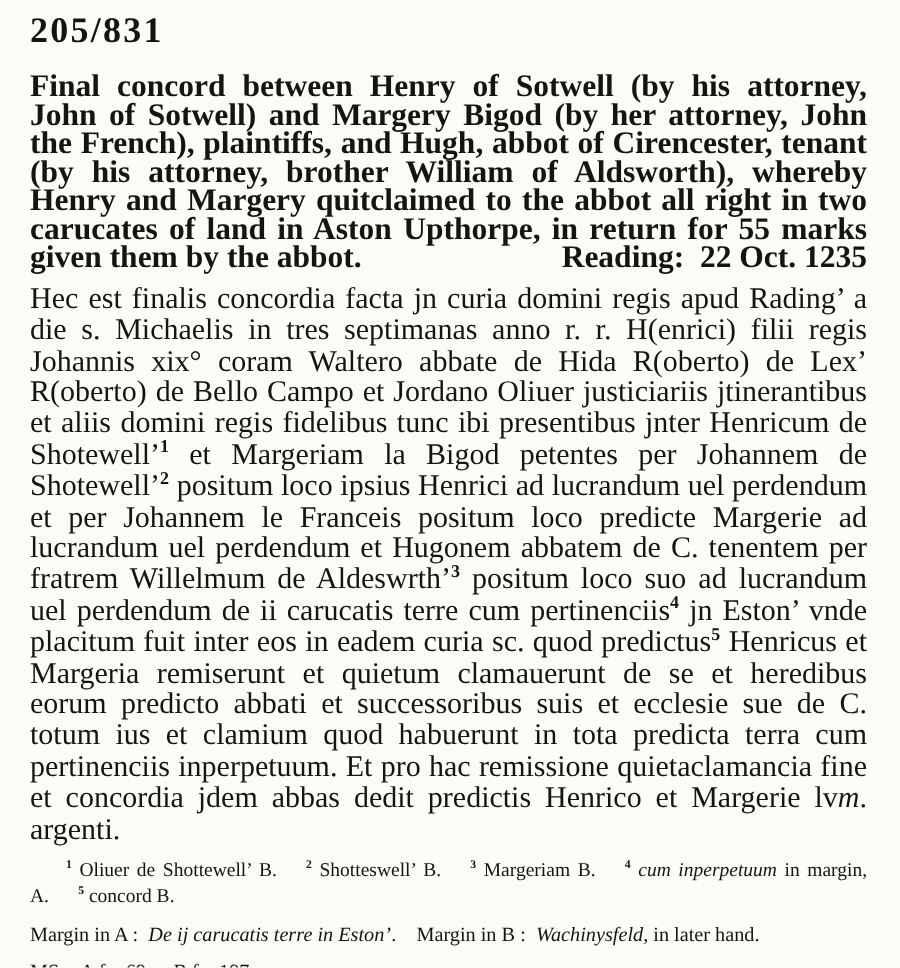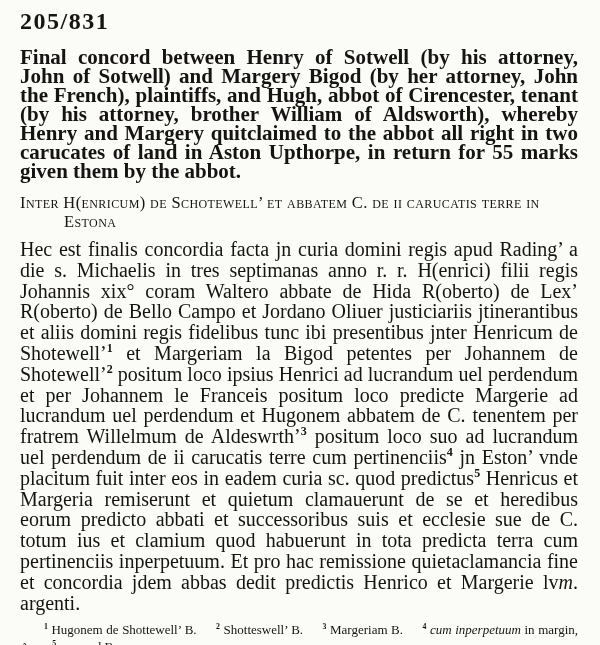--- a/index.html
+++ b/index.html
@@ -72,24 +72,25 @@
 </style>
 </head>
 <body>
 
 <div class="page">
 
   <p class="doc-number">205/831</p>
 
   <p class="headnote">
     <span>Final concord between Henry of Sotwell (by his attorney, John of Sotwell) and Margery Bigod (by her attorney, John the French), plaintiffs, and Hugh, abbot of Cirencester, tenant (by his attorney, brother William of Aldsworth), whereby Henry and Margery quitclaimed to the abbot all right in two carucates of land in Aston Upthorpe, in return for 55 marks given them by the abbot.</span>
+    <span class="dateline">Reading: 22 Oct. 1235</span>
   </p>
 
-  <h2 class="latin-heading">Inter H(enricum) de Schotewell’ et abbatem C. de ii carucatis terre in Estona</h2>
 
   <p class="body-text"><span>Hec est finalis concordia facta jn curia domini regis apud Rading’ a die s. Michaelis in tres septimanas anno r. r. H(enrici) filii regis Johannis xix° coram Waltero abbate de Hida R(oberto) de Lex’ R(oberto) de Bello Campo et Jordano Oliuer justiciariis jtinerantibus et aliis domini regis fidelibus tunc ibi presentibus jnter Henricum de Shotewell’</span><sup>1</sup><span> et Margeriam la Bigod petentes per Johannem de Shotewell’</span><sup>2</sup><span> positum loco ipsius Henrici ad lucrandum uel perdendum et per Johannem le Franceis positum loco predicte Margerie ad lucrandum uel perdendum et Hugonem abbatem de C. tenentem per fratrem Willelmum de Aldeswrth’</span><sup>3</sup><span> positum loco suo ad lucrandum uel perdendum de ii carucatis terre cum pertinenciis</span><sup>4</sup><span> jn Eston’ vnde placitum fuit inter eos in eadem curia sc. quod predictus</span><sup>5</sup><span> Henricus et Margeria remiserunt et quietum clamauerunt de se et heredibus eorum predicto abbati et successoribus suis et ecclesie sue de C. totum ius et clamium quod habuerunt in tota predicta terra cum pertinenciis inperpetuum. Et pro hac remissione quietaclamancia fine et concordia jdem abbas dedit predictis Henrico et Margerie lv</span><i>m</i><span>. argenti.</span></p>
 
-  <p class="footnotes"><sup>1</sup><span> Hugonem de Shottewell’ B.</span><span>  </span><sup>2</sup><span> Shotteswell’ B.</span><span>  </span><sup>3</sup><span> Margeriam B.</span><span>  </span><sup>4</sup><span> </span><i>cum inperpetuum</i><span> in margin, A.</span><span>  </span><sup>5</sup><span> concord B.</span></p>
+  <p class="footnotes"><sup>1</sup><span> Oliuer de Shottewell’ B.</span><span>  </span><sup>2</sup><span> Shotteswell’ B.</span><span>  </span><sup>3</sup><span> Margeriam B.</span><span>  </span><sup>4</sup><span> </span><i>cum inperpetuum</i><span> in margin, A.</span><span>  </span><sup>5</sup><span> concord B.</span></p>
 
+  <p class="margin-note"><span>Margin in A : </span><i>De ij carucatis terre in Eston’</i><span>. Margin in B : </span><i>Wachinysfeld</i><span>, in later hand.</span></p>
 
   <p class="ms-note">MS : A fo. 69r ; B fo. 197v.</p>
 
 </div>
 
 </body></html>

